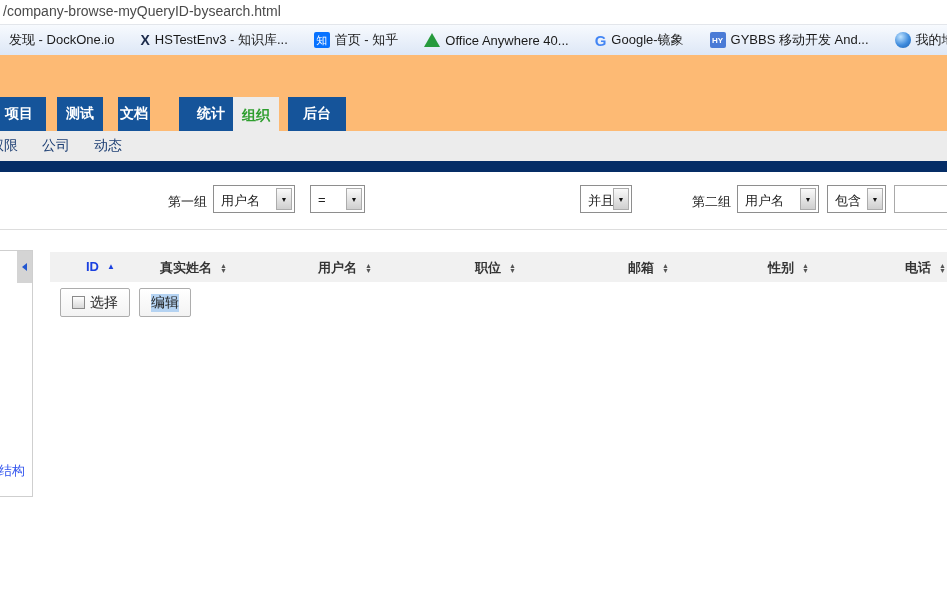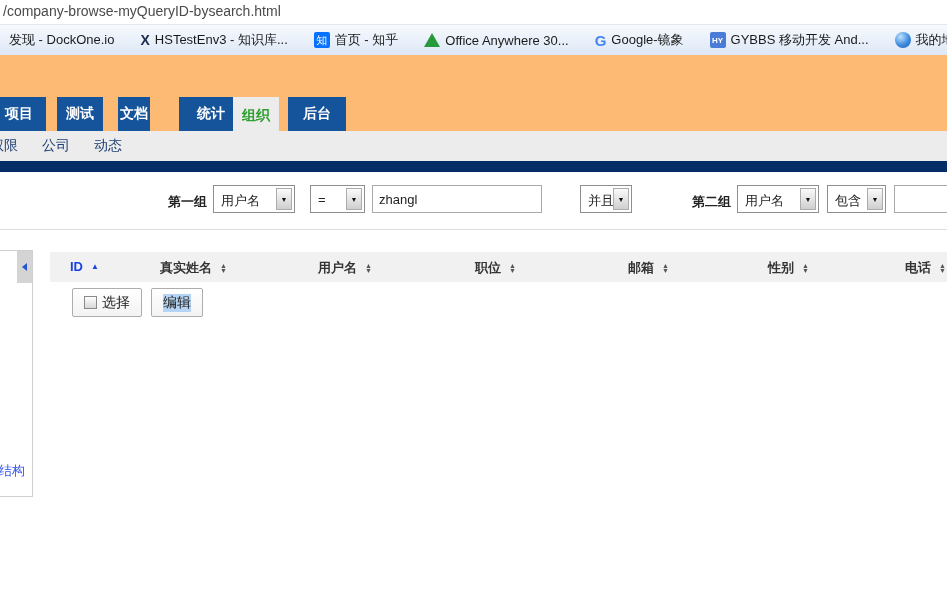--- a/index.html
+++ b/index.html
@@ -40,41 +40,41 @@
   .tab.active{background:#ECECEC;color:#2E9E2E;height:38px;z-index:3;}
   .subnav{
     position:absolute;left:0;top:131px;width:947px;height:30px;background:#ECECEC;
     display:flex;align-items:center;gap:24px;font-size:14px;color:#1C3E73;padding-left:0;
   }
   .subnav .sn{margin-left:0;cursor:pointer;}
   .subnav .sn:first-child{margin-left:-10px;}
   .navyband{position:absolute;left:0;top:161px;width:947px;height:11px;background:#052D66;}
   
   .searchband{position:absolute;left:0;top:172px;width:947px;height:57px;background:#fff;border-bottom:1px solid #DDDDDD;}
-  .flabel{position:absolute;top:21px;font-size:13px;font-weight:bold;color:#222;}
+  .flabel{position:absolute;top:21px;font-size:13px;font-weight:normal;color:#222;}
   .sel{
     position:absolute;top:13px;height:28px;border:1px solid #8E8E8E;background:#fff;box-sizing:border-box;cursor:pointer;
   }
   .sel .sel-text{position:absolute;left:7px;top:6px;font-size:13px;color:#222;}
   .sel .sel-arrow{
     position:absolute;right:2px;top:2px;bottom:2px;width:16px;
     background:linear-gradient(#FAFAFA,#CFCFCF);border:1px solid #ACACAC;box-sizing:border-box;
     display:flex;align-items:center;justify-content:center;font-size:7px;color:#111;
   }
   .tinput{
     position:absolute;top:13px;height:28px;border:1px solid #A9A9A9;box-sizing:border-box;
     font-size:13px;color:#222;padding:0 6px;font-family:"Liberation Sans","DejaVu Sans",sans-serif;background:#fff;
   }
   
   .theader{position:absolute;left:50px;top:252px;width:897px;height:30px;background:#F1F1F1;}
   .th{position:absolute;top:7px;font-size:13px;font-weight:bold;color:#333;display:flex;align-items:center;gap:8px;cursor:pointer;}
   .th .sortboth{display:inline-flex;flex-direction:column;font-size:7px;line-height:5px;color:#555;font-weight:normal;}
   .th.sorted{color:#1B41E0;}
   .th .sortasc{font-size:8px;color:#1B41E0;}
-  .rowbtns{position:absolute;left:72px;top:288px;display:flex;gap:9px;}
+  .rowbtns{position:absolute;left:60px;top:288px;display:flex;gap:9px;}
   .btn{
     display:inline-flex;align-items:center;gap:5px;height:29px;box-sizing:border-box;
     border:1px solid #ADADAD;background:linear-gradient(#FFFFFF,#F3F3F3);border-radius:2px;
     font-size:14px;color:#222;padding:0 11px;cursor:pointer;
   }
   .cb{width:13px;height:13px;border:1px solid #8A8A8A;background:linear-gradient(#FEFEFE,#D8D8D8);box-sizing:border-box;display:inline-block;}
   .hl{background:#B5D3F2;}
   
   .sidepanel{
     position:absolute;left:-60px;top:250px;width:93px;height:247px;
@@ -101,21 +101,21 @@
   <span class="bm">
     <span class="ic ic-x">X</span>
     <span>HSTestEnv3 - 知识库...</span>
   </span>
   <span class="bm">
     <span class="ic ic-sq ic-zhihu">知</span>
     <span>首页 - 知乎</span>
   </span>
   <span class="bm">
     <span class="ic ic-tri"></span>
-    <span>Office Anywhere 30...</span>
+    <span>Office Anywhere 40...</span>
   </span>
   <span class="bm">
     <span class="ic ic-g">G</span>
     <span>Google-镜象</span>
   </span>
   <span class="bm">
     <span class="ic ic-sq ic-hy">HY</span>
     <span>GYBBS 移动开发 And...</span>
   </span>
   <span class="bm">
@@ -156,39 +156,38 @@
 <div class="searchband">
   <span class="flabel" style="left:168px;">第一组</span>
   <div class="sel" style="left:213px;width:82px;">
     <span class="sel-text">用户名</span>
     <span class="sel-arrow">▼</span>
   </div>
   <div class="sel" style="left:310px;width:55px;">
     <span class="sel-text">=</span>
     <span class="sel-arrow">▼</span>
   </div>
-  <input class="tinput" style="left: 372px; width: 170px;" value="zhangl">
   <div class="sel" style="left:580px;width:52px;">
     <span class="sel-text">并且</span>
     <span class="sel-arrow">▼</span>
   </div>
   <span class="flabel" style="left:692px;">第二组</span>
   <div class="sel" style="left:737px;width:82px;">
     <span class="sel-text">用户名</span>
     <span class="sel-arrow">▼</span>
   </div>
   <div class="sel" style="left:827px;width:59px;padding-left:35px;">
     <span class="sel-text">包含</span>
     <span class="sel-arrow">▼</span>
   </div>
   <input class="tinput" style="left: 894px; width: 120px;" value="">
 </div>
 
 <div class="theader">
-  <div class="th sorted" style="left:4px;padding-left:16px;">
+  <div class="th sorted" style="left:20px;padding-left:16px;">
     <span>ID</span>
     <span class="sortasc">▲</span>
   </div>
   <div class="th" style="left:110px;">
     <span>真实姓名</span>
     <span class="sortboth">
         <span>▲</span>
         <span>▼</span>
       </span>
   </div>

